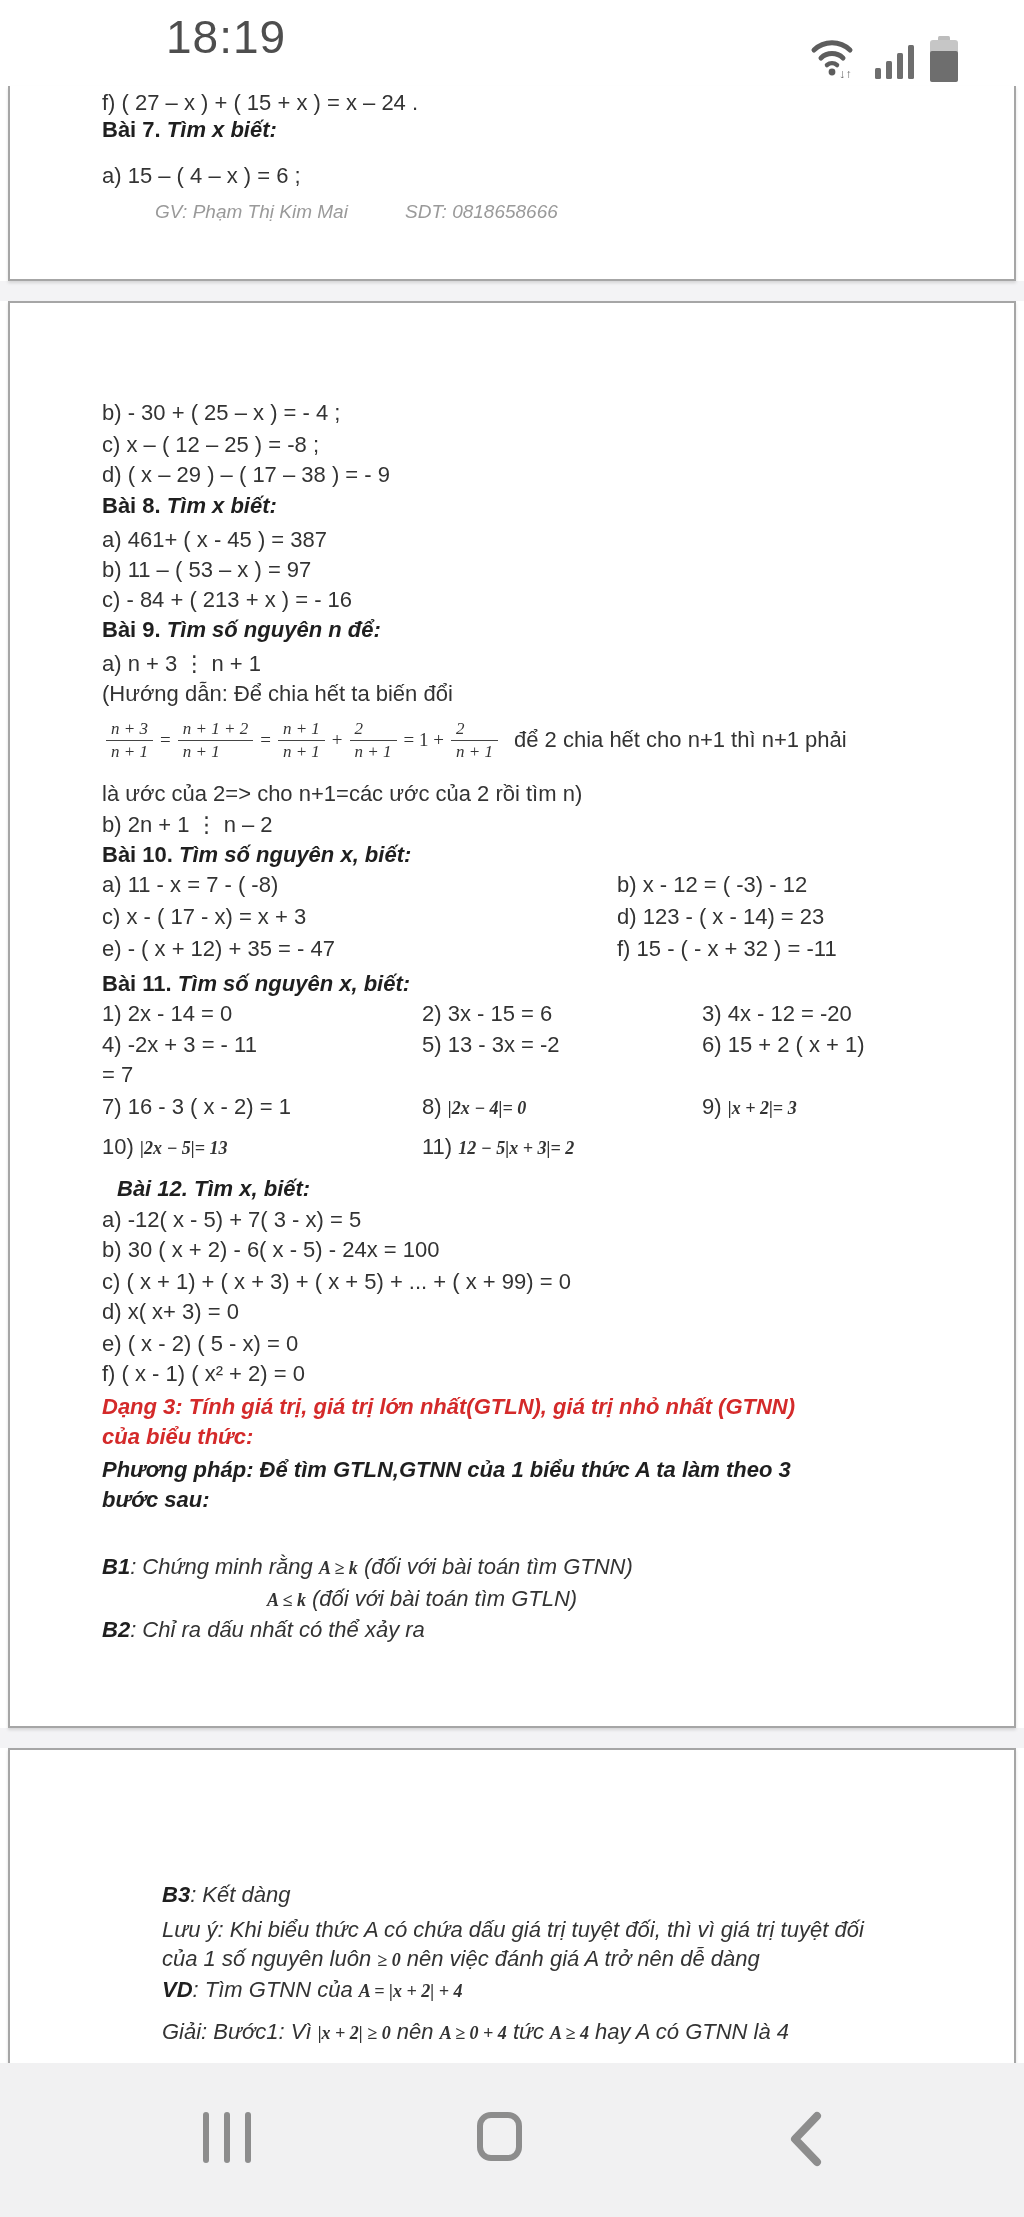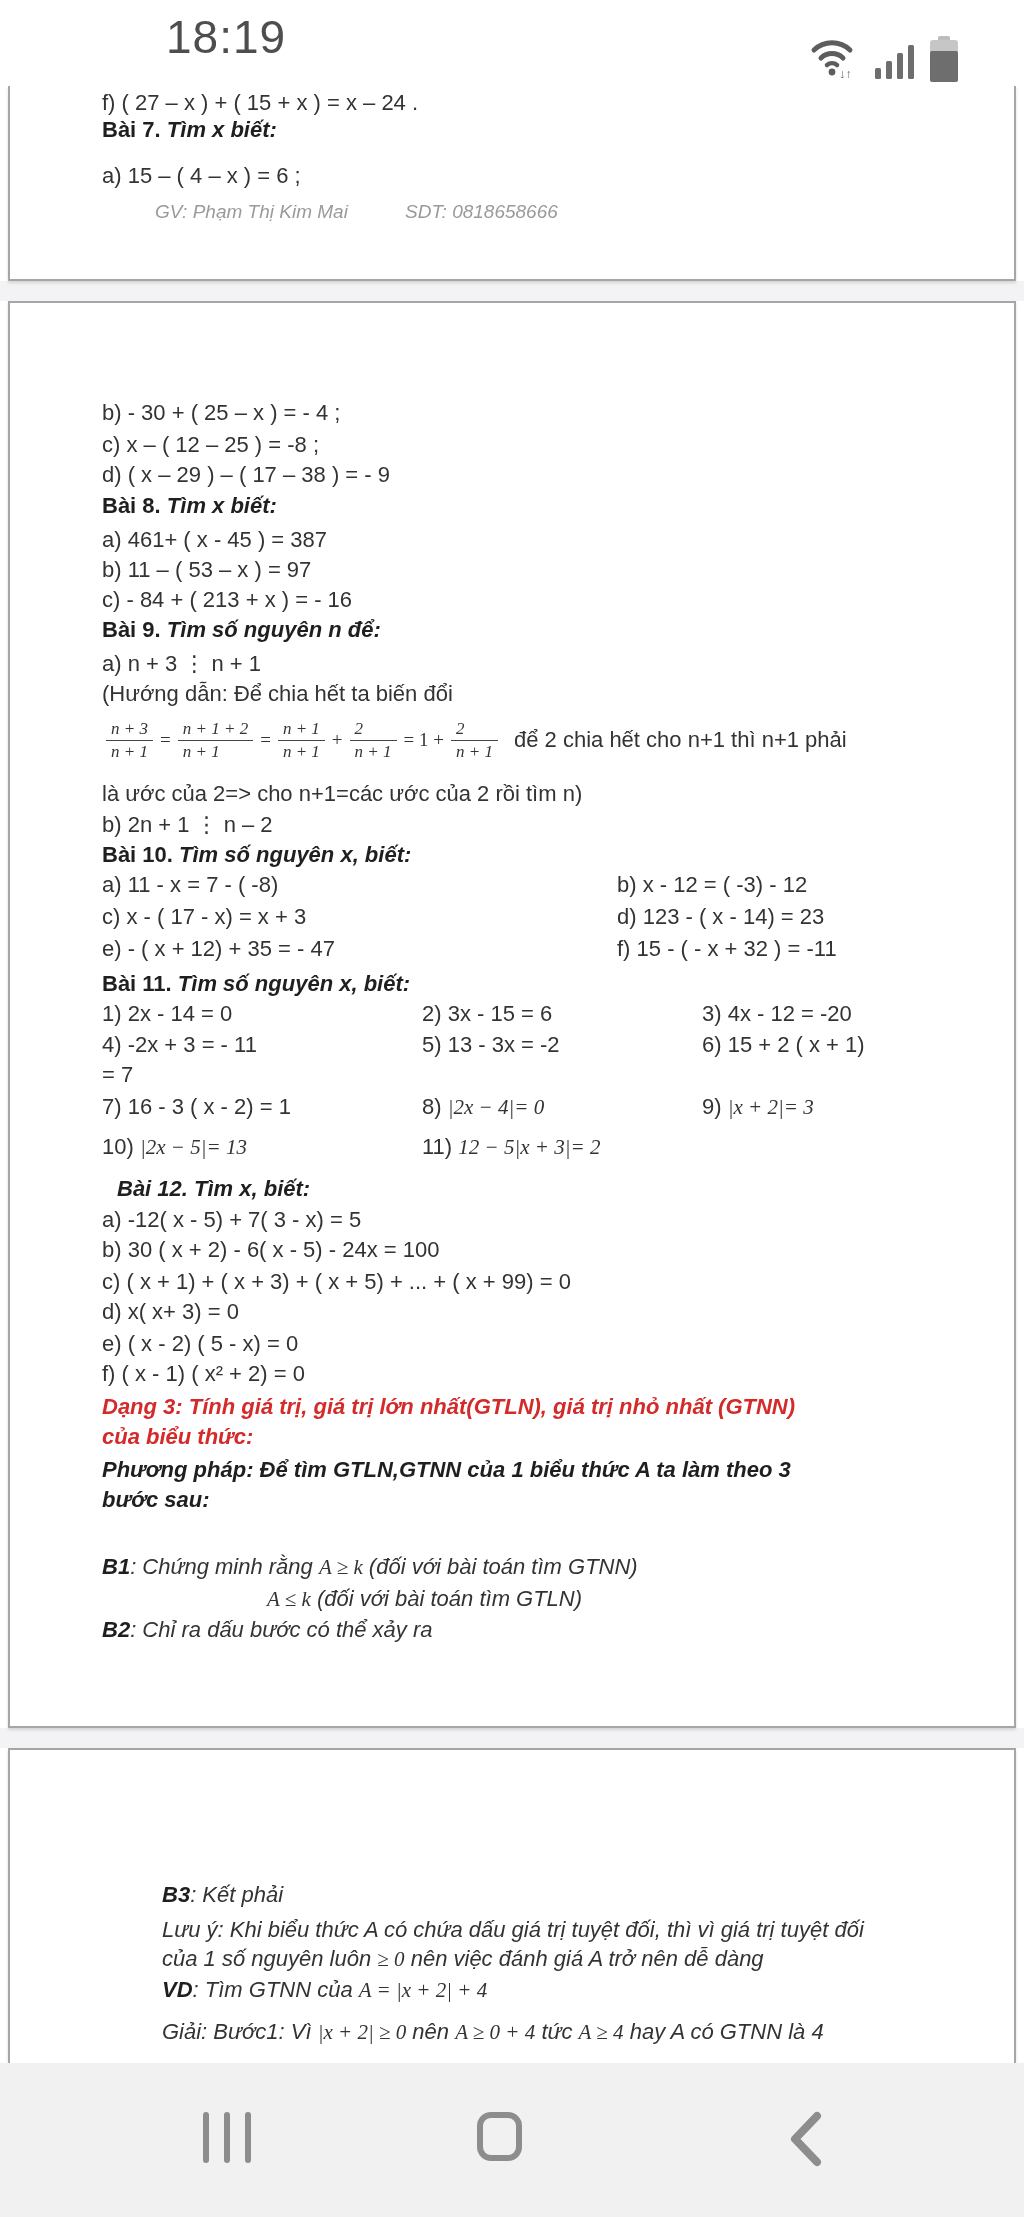--- a/index.html
+++ b/index.html
@@ -14,21 +14,21 @@
   
   .page{position:absolute;left:8px;width:1004px;background:#fff;border:2px solid #a6a6a6;
         box-shadow:0 2px 3px rgba(0,0,0,.13);}
   #page1{top:86px;height:193px;border-top:none;}
   #page2{top:301px;height:1423px;}
   #page3{top:1748px;height:315px;border-bottom:none;overflow:hidden;}
   .ln{position:absolute;height:30px;line-height:30px;font-size:22px;color:#333;white-space:nowrap;}
   .b{font-weight:700;color:#1f1f1f;}
   .bi{font-weight:700;font-style:italic;color:#1f1f1f;}
   .i{font-style:italic;margin-top:35px;}
-  .m{font-family:"Liberation Serif",serif;font-style:italic;font-size:21px;}
+  .m{font-family:"Liberation Serif",serif;font-style:italic;font-size:18px;font-weight:bold;}
   .red{color:#d42a2a;font-weight:700;font-style:italic;}
   .gv{font-size:19px;color:#9a9a9a;font-style:italic;height:26px;line-height:26px;}
   
   #formula{position:absolute;top:405px;left:92px;height:64px;display:flex;align-items:center;
            font-size:22px;color:#333;}
   .frac{display:inline-block;text-align:left;font-family:"Liberation Serif",serif;
         font-style:italic;font-size:17px;line-height:1.15;margin:0 4px;color:#333;}
   .frac .num{display:block;border-bottom:1.6px solid #444;padding:0 5px 1px;}
   .frac .den{display:block;padding:1px 5px 0;}
   .ftok{margin:0 3px;font-family:"Liberation Serif",serif;font-size:19px;}
@@ -148,25 +148,25 @@
     <div class="ln" style="top:964px;left:92px">c) ( x + 1) + ( x + 3) + ( x + 5) + ... + ( x + 99) = 0</div>
     <div class="ln" style="top:994px;left:92px">d) x( x+ 3) = 0</div>
     <div class="ln" style="top:1026px;left:92px">e) ( x - 2) ( 5 - x) = 0</div>
     <div class="ln" style="top:1056px;left:92px">f) ( x - 1) ( x² + 2) = 0</div>
     <div class="ln red" style="top:1089px;left:92px">Dạng 3: Tính giá trị, giá trị lớn nhất(GTLN), giá trị nhỏ nhất (GTNN)</div>
     <div class="ln red" style="top:1119px;left:92px">của biểu thức:</div>
     <div class="ln" style="top:1152px;left:92px"><span class="bi">Phương pháp:</span><span class="bi"> Để tìm GTLN,GTNN của 1 biểu thức A ta làm theo 3</span></div>
     <div class="ln bi" style="top:1182px;left:92px">bước sau:</div>
     <div class="ln i" style="top:1214px;left:92px"><span class="bi">B1</span><span>: Chứng minh rằng </span><span class="m">A ≥ k</span><span>  (đối với bài toán tìm GTNN)</span></div>
     <div class="ln i" style="top:1246px;left:257px"><span class="m">A ≤ k</span><span>  (đối với bài toán tìm GTLN)</span></div>
-    <div class="ln i" style="top:1277px;left:92px"><span class="bi">B2</span><span>: Chỉ ra dấu bước có thể xảy ra</span></div>
+    <div class="ln i" style="top:1277px;left:92px"><span class="bi">B2</span><span>: Chỉ ra dấu nhất có thể xảy ra</span></div>
   </div>
 
   <div id="page3" class="page">
-    <div class="ln i" style="top:95px;left:152px"><span class="bi">B3</span><span>: Kết phải</span></div>
+    <div class="ln i" style="top:95px;left:152px"><span class="bi">B3</span><span>: Kết dàng</span></div>
     <div class="ln i" style="top:130px;left:152px">Lưu ý: Khi biểu thức A có chứa dấu giá trị tuyệt đối, thì vì giá trị tuyệt đối</div>
     <div class="ln i" style="top:159px;left:152px"><span>của 1 số nguyên luôn </span><span class="m">≥ 0</span><span>  nên việc đánh giá A trở nên dễ dàng</span></div>
     <div class="ln i" style="top:190px;left:152px"><span class="bi">VD</span><span>: Tìm GTNN của </span><span class="m">A = |x + 2| + 4</span></div>
     <div class="ln i" style="top:232px;left:152px"><span>Giải: Bước1: Vì </span><span class="m">|x + 2| ≥ 0</span><span>  nên </span><span class="m">A ≥ 0 + 4</span><span>  tức </span><span class="m">A ≥ 4</span><span>  hay A có GTNN là 4</span></div>
     <div class="ln i" style="top:294px;left:222px">Bước 3: Vậy A có GTNN là 4 khi x = - 2</div>
   </div>
 
   <div id="navbar">
     <button class="navbtn" style="left:195px" aria-label="Recents">
       <span id="recents-bars">

